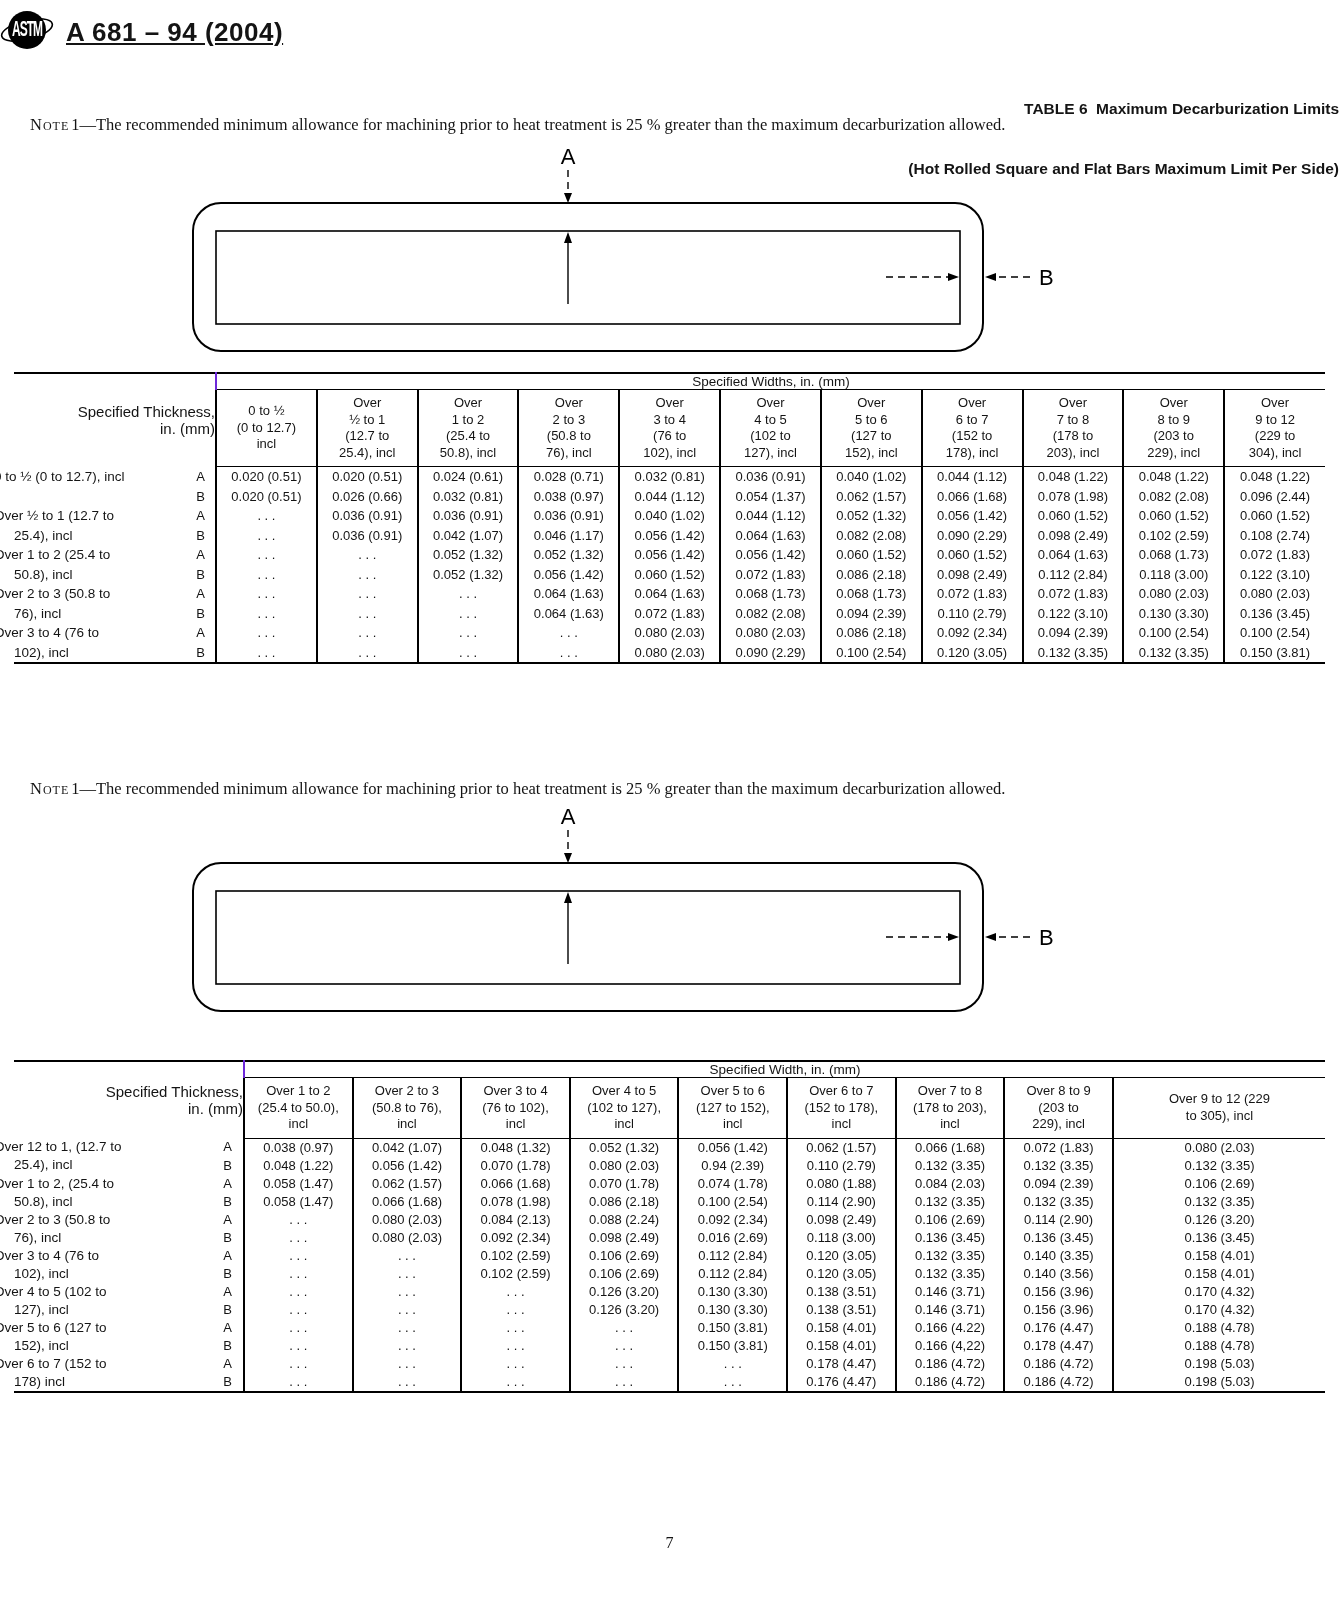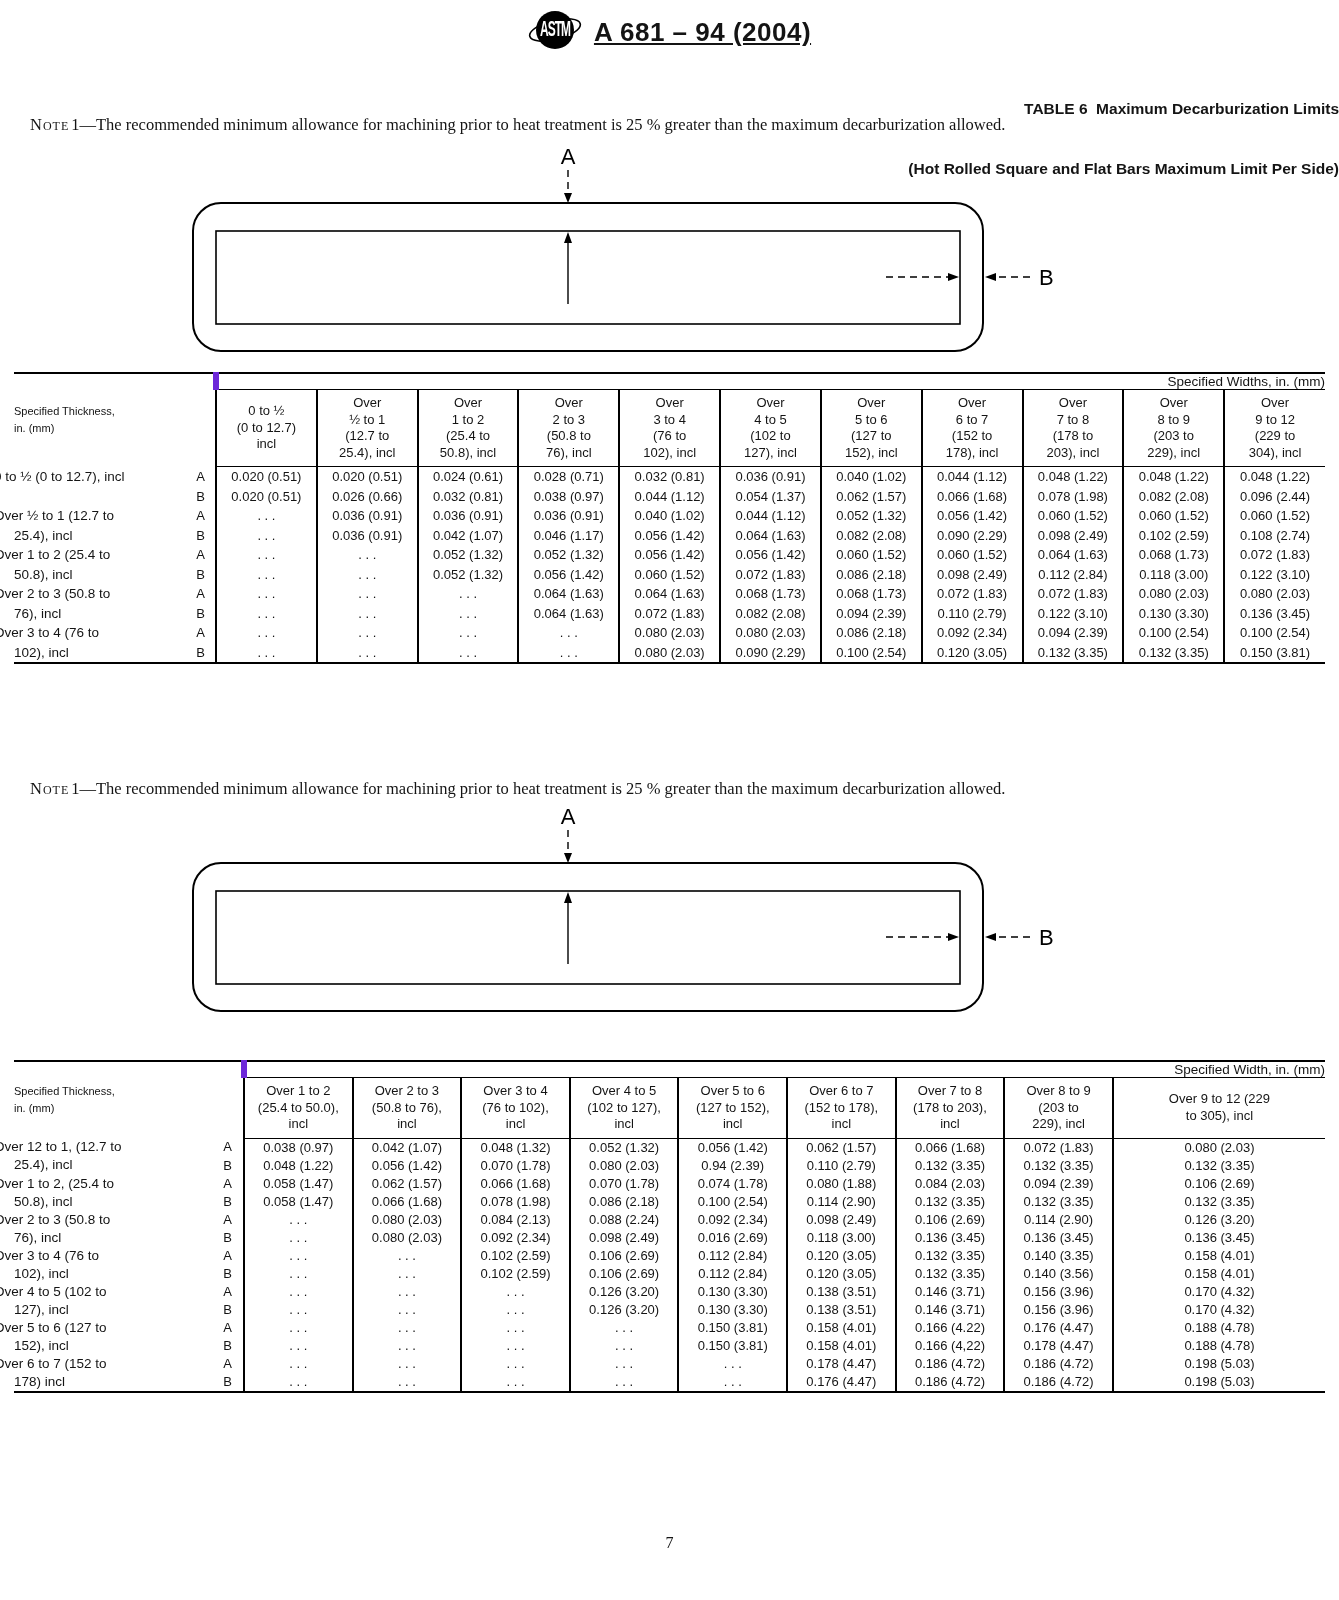--- a/index.html
+++ b/index.html
@@ -4,45 +4,45 @@
 <style>
   html,body { margin:0; padding:0; }
   body {
     width:1339px; height:1600px; background:#ffffff; position:relative;
     font-family:"Liberation Sans", sans-serif; color:#141414;
     -webkit-font-smoothing:antialiased;
   }
   .abs { position:absolute; }
 
   
-  .doc-header { top:6px; left:0; width:100%; display:flex; justify-content:center; align-items:center; gap:12px; }
+  .doc-header { top:6px; left:0; width:100%; display:flex; align-items:center; gap:12px; }
   .doc-code { font-weight:bold; font-size:26px; letter-spacing:.5px; white-space:pre;text-decoration:underline; }
 
   
   .tbl-title { width:100%; text-align:right; font-weight:bold; font-size:15.5px; line-height:20px; white-space:pre-wrap; }
 
   
   .note { left:30px; right:26px; font-family:"Liberation Serif", serif; font-size:16.5px; line-height:19px; }
   .note .nlabel { font-variant:small-caps; letter-spacing:1px; margin-right:2px; }
 
   
   .diagram { left:183px; width:900px; height:212px; }
   .diagram svg { display:block; }
 
   
   table.limits {
     left:14px; width:1311px; border-collapse:collapse; table-layout:fixed;
     font-size:13px; border-top:2px solid #000; border-bottom:2px solid #000;
   }
   table.limits th, table.limits td { padding:0; font-weight:normal; }
   .span-h {
-    border-left:6px solid #6d28d9; border-bottom:1px solid #000;
-    text-align:right; font-size:13.5px; padding:6px 0 5px;
+    border-left:2px solid #6d28d9; border-bottom:1px solid #000;
+    text-align:center; font-size:13.5px; padding:6px 0 5px;
   }
-  .stub-h { text-align:left; vertical-align:middle; white-space:pre-line; font-size:11px; line-height:17px; }
+  .stub-h { text-align:right; vertical-align:middle; white-space:pre-line; font-size:15px; line-height:17px; }
   tr.colhead th {
     border-left:2px solid #000; border-bottom:1px solid #000;
     text-align:center; vertical-align:middle; white-space:pre-line;
     line-height:16.5px; padding:5px 1px;
   }
   td.val { border-left:2px solid #000; text-align:center; overflow:hidden; white-space:nowrap; }
   td.letter { text-align:center; }
   td.rowlabel {
     text-align:left; vertical-align:top; white-space:pre-line;
     padding-left:20px; text-indent:-20px; font-size:13.5px;

